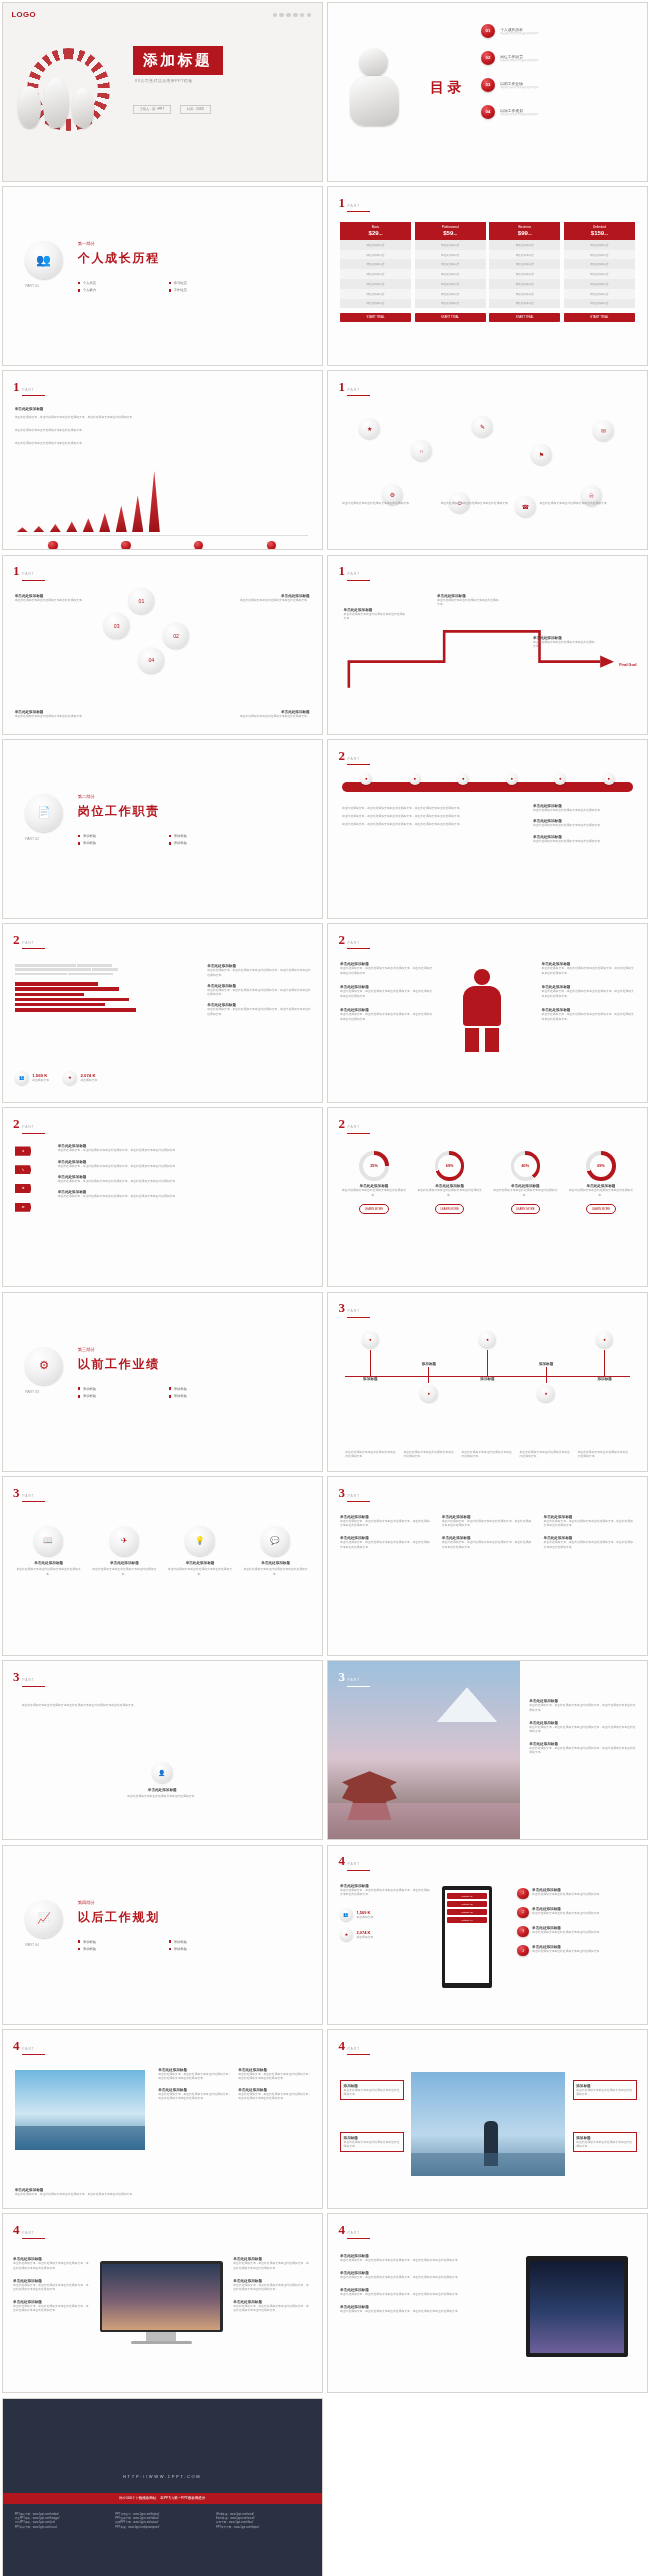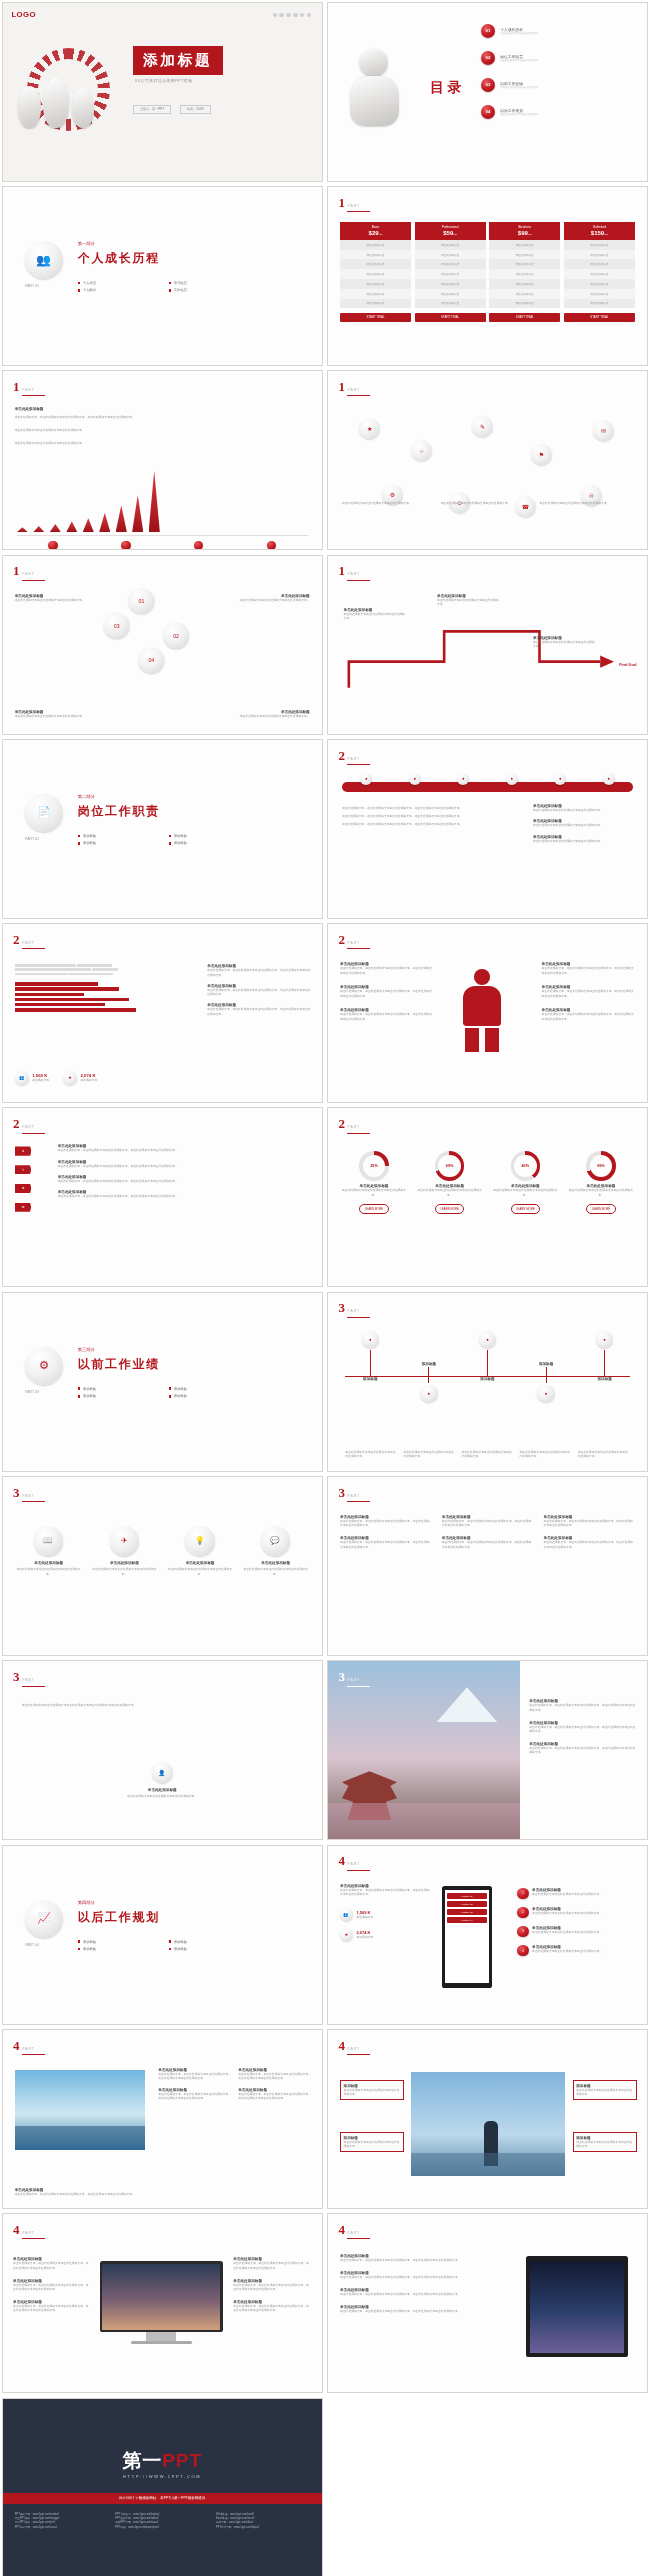--- a/index.html
+++ b/index.html
@@ -1178,23 +1178,20 @@
       <div class="ttl-xs red" style="margin-top:8.7px;">单击此处添加标题</div>
       <div class="tiny">单击此处添加文本，单击此处添加文本单击此处添加文本，单击此处添加文本单击此处添加文本。</div>
     </div>
     <div class="device-dark" style="position:absolute;right:19px;top:42px;width:102px;height:101px;padding:4.3px;">
       <div class="photo night" style="height:100%;"></div>
     </div>
   </div>
 
 
   <div class="slide site">
-    <div class="brand">
-      <span>第一</span><em>PPT</em>
-    </div>
     <div class="url">HTTP://WWW.1PPT.COM</div>
     <div class="bar">
       <span>对应100个下载模板网站</span>
       &nbsp;&nbsp;
       <span>本PPT由第一PPT模板网提供</span>
     </div>
     <div class="cols">
       <div style="white-space:pre-line;">PPT模板下载：www.1ppt.com/moban/
 行业PPT模板：www.1ppt.com/hangye/
 节日PPT模板：www.1ppt.com/jieri/

